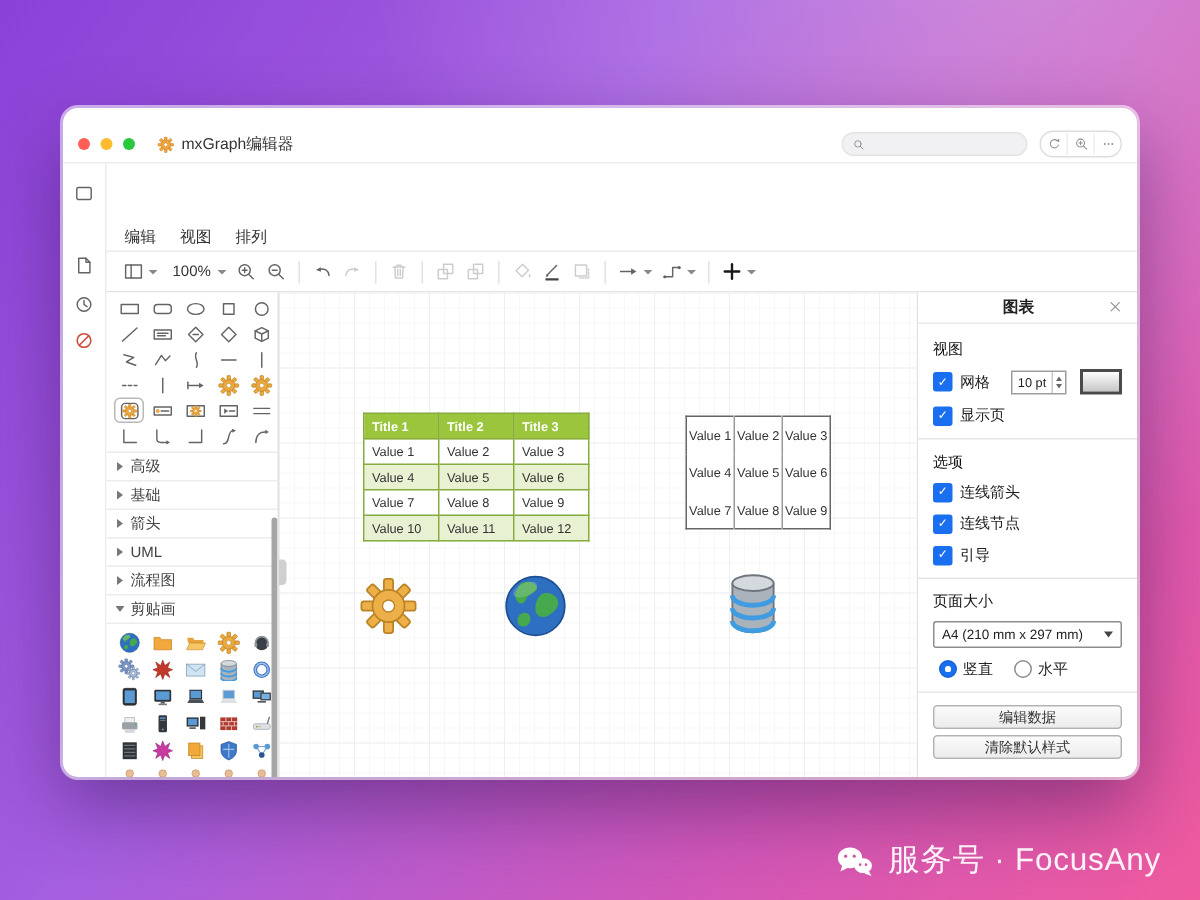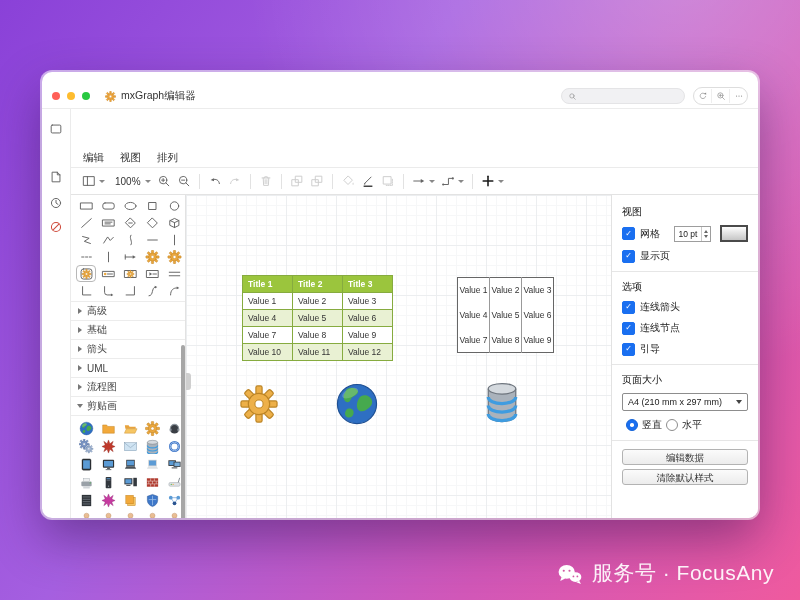--- a/index.html
+++ b/index.html
@@ -89,21 +89,21 @@
   .stepper i{display:block;width:0;height:0;border-left:2.5px solid transparent;border-right:2.5px solid transparent;}
   .stepper i.up{border-bottom:3px solid #666;}
   .stepper i.dn{border-top:3px solid #666;}
   .swatch{width:24px;height:13px;border:2px solid #4a4a4a;background:linear-gradient(#fdfdfd,#c6c6c6);margin-left:4px;flex:none;}
   .mini-btn{padding:2px 11px;border:1px solid #a5a5a5;border-radius:3px;background:linear-gradient(#fefefe,#e7e7e7);
        font-size:9.5px;color:#333;}
   .pdiv{height:1px;background:#e6e6e6;margin:8px -10px 8px -10px;}
   .pselect{height:16px;border:1px solid #8d8d8d;border-radius:2px;display:flex;align-items:center;
        justify-content:space-between;padding:0 5px;font-size:9px;background:#fff;margin-bottom:7px;}
   .chev{width:0;height:0;border-left:3.5px solid transparent;border-right:3.5px solid transparent;border-top:4px solid #444;}
-  .radios{gap:4px;margin-left:4px;}
+  .radios{gap:14px;margin-left:4px;}
   .rad{width:10px;height:10px;border-radius:50%;border:1px solid #8d8d8d;background:#fff;display:inline-flex;
        align-items:center;justify-content:center;flex:none;}
   .rad.on{background:#1a6ff0;border-color:#1464d8;}
   .rad.on i{width:3.5px;height:3.5px;border-radius:50%;background:#fff;}
   .radlab{margin-left:4px;}
   .radio-opt{display:flex;align-items:center;}
   .act-btn{display:block;width:100%;height:16px;margin-bottom:4px;border:1px solid #b3b3b3;border-radius:3px;
        background:linear-gradient(#fbfbfb,#ececec);font-size:9.5px;color:#333;text-align:center;line-height:15px;box-sizing:border-box;}
   .bottombar{height:10px;background:#ececec;border-top:1px solid #d9d9d9;}
   
@@ -905,20 +905,29 @@
                   <path d="M2.5 3.5 V14 c0 1.5 2.5 2.6 5.5 2.6 S13.5 15.5 13.5 14 V3.5" fill="#aab2bb" stroke="#6e757e" stroke-width=".5"></path>
                   <path d="M2.5 6.8 c0 1.5 2.5 2.6 5.5 2.6 s5.5 -1.1 5.5 -2.6" fill="none" stroke="#3f9ce0" stroke-width="1.3"></path>
                   <path d="M2.5 10.2 c0 1.5 2.5 2.6 5.5 2.6 s5.5 -1.1 5.5 -2.6" fill="none" stroke="#3f9ce0" stroke-width="1.3"></path>
                   <path d="M2.5 13.6 c0 1.5 2.5 2.6 5.5 2.6 s5.5 -1.1 5.5 -2.6" fill="none" stroke="#3f9ce0" stroke-width="1.3"></path>
                   <ellipse cx="8" cy="3.5" rx="5.5" ry="2.1" fill="#d4d9de" stroke="#6e757e" stroke-width=".5"></ellipse>
                 </svg>
               </span>
           </div>
 
           <div class="panel">
+            <div class="panel-head">
+              <span class="panel-title">图表</span>
+              <span class="panel-close">
+                  <svg viewBox="0 0 16 16">
+                    <line class="o" x1="4" y1="4" x2="12" y2="12"></line>
+                    <line class="o" x1="12" y1="4" x2="4" y2="12"></line>
+                  </svg>
+                </span>
+            </div>
             <div class="panel-body">
               <div class="sec-label">视图</div>
 
               <div class="prow">
                 <span class="cbx on">✓</span>
                 <span>网格</span>
                 <span class="spacer"></span>
                 <span class="num-input">
                   <span class="num-val">10 pt</span>
                   <span class="stepper">

